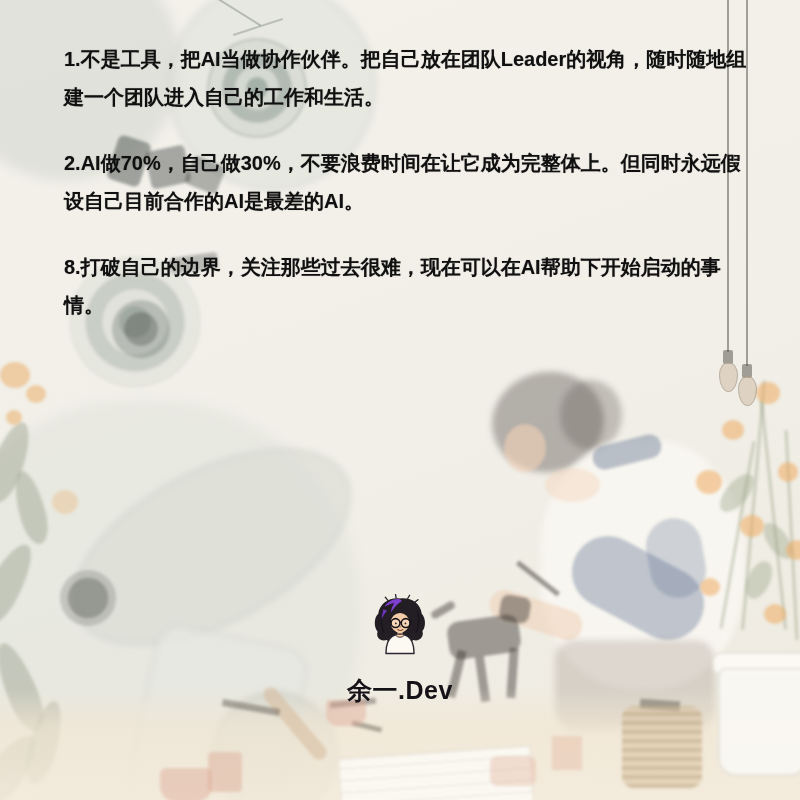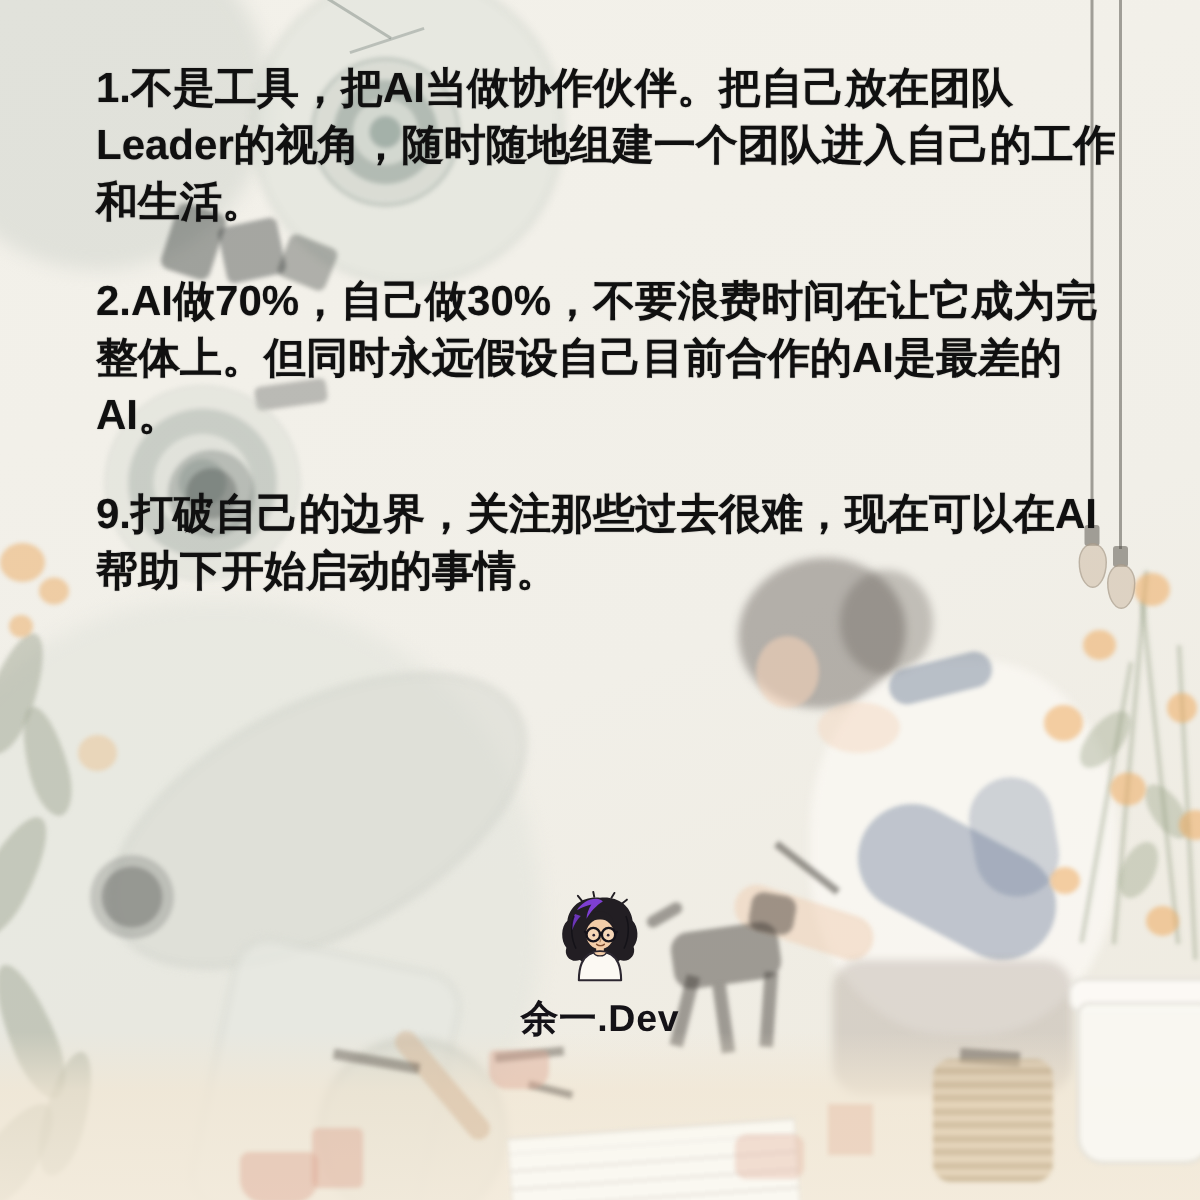--- a/index.html
+++ b/index.html
@@ -120,26 +120,26 @@
   .g1{left:719px;top:362px;} .g2{left:738px;top:376px;}
 
   
   .title{
     position:relative;z-index:1;margin:86px 40px 0;text-align:center;
     font-family:"Liberation Serif","DejaVu Serif",serif;
     font-size:48px;line-height:1.15;font-weight:700;color:#2d4a44;letter-spacing:2px;
   }
   .principles{position:relative;z-index:1;margin:40px 50px 0 64px;}
   .principles p{
-    margin:0 0 28px;font-size:28px;line-height:38px;font-weight:700;color:#101010;
+    margin:0 0 28px;font-size:20px;line-height:38px;font-weight:700;color:#101010;
     text-shadow:0 0 1px rgba(0,0,0,.35);
   }
   .footer{position:absolute;z-index:1;top:594px;left:0;width:100%;text-align:center;}
   .footer svg{display:block;margin:0 auto;}
-  .author{margin-top:4px;font-size:25px;font-weight:700;color:#141217;letter-spacing:.5px;}
+  .author{margin-top:16px;font-size:25px;font-weight:700;color:#141217;letter-spacing:.5px;}
 </style>
 </head>
 <body>
 
 <div class="poster">
 
   <div class="bg" aria-hidden="true">
     <div class="corner-blob soft3"></div>
     <div class="plate soft"></div>
     <div class="lens1 soft2"></div>
@@ -224,21 +224,21 @@
     <div class="socket sk1"></div>
     <div class="socket sk2"></div>
     <div class="glass g1"></div>
     <div class="glass g2"></div>
   </div>
 
 
   <div class="principles">
     <p>1.不是工具，把AI当做协作伙伴。把自己放在团队Leader的视角，随时随地组建一个团队进入自己的工作和生活。</p>
     <p>2.AI做70%，自己做30%，不要浪费时间在让它成为完整体上。但同时永远假设自己目前合作的AI是最差的AI。</p>
-    <p>9.打破自己的边界，关注那些过去很难，现在可以在AI帮助下开始启动的事情。</p>
+    <p>8.打破自己的边界，关注那些过去很难，现在可以在AI帮助下开始启动的事情。</p>
   </div>
 
   <div class="footer">
     <svg width="64" height="64" viewBox="0 0 100 100" aria-hidden="true">
 
       <path d="M50,7 C33,5 18,15 16,31 C9,37 9,52 15,59 C12,68 20,75 29,72 C36,78 64,78 71,72 C80,75 88,67 85,58 C91,51 90,37 84,31 C82,14 67,5 50,7 Z" fill="#221e23"></path>
       <path d="M31,10 L27,5 M44,6 L43,1 M62,7 L65,2 M73,13 L78,9" stroke="#221e23" stroke-width="2" fill="none" stroke-linecap="round"></path>
 
       <path d="M46,8 C38,8 30,13 26,20 C31,17 36,15 41,14 C38,19 36,24 36,29 C40,22 46,15 53,11 C51,9 49,8 46,8 Z" fill="#7e3fd1"></path>
       <path d="M24,24 C21,29 20,35 21,41 C23,35 26,30 30,26 Z" fill="#6c35b8"></path>

